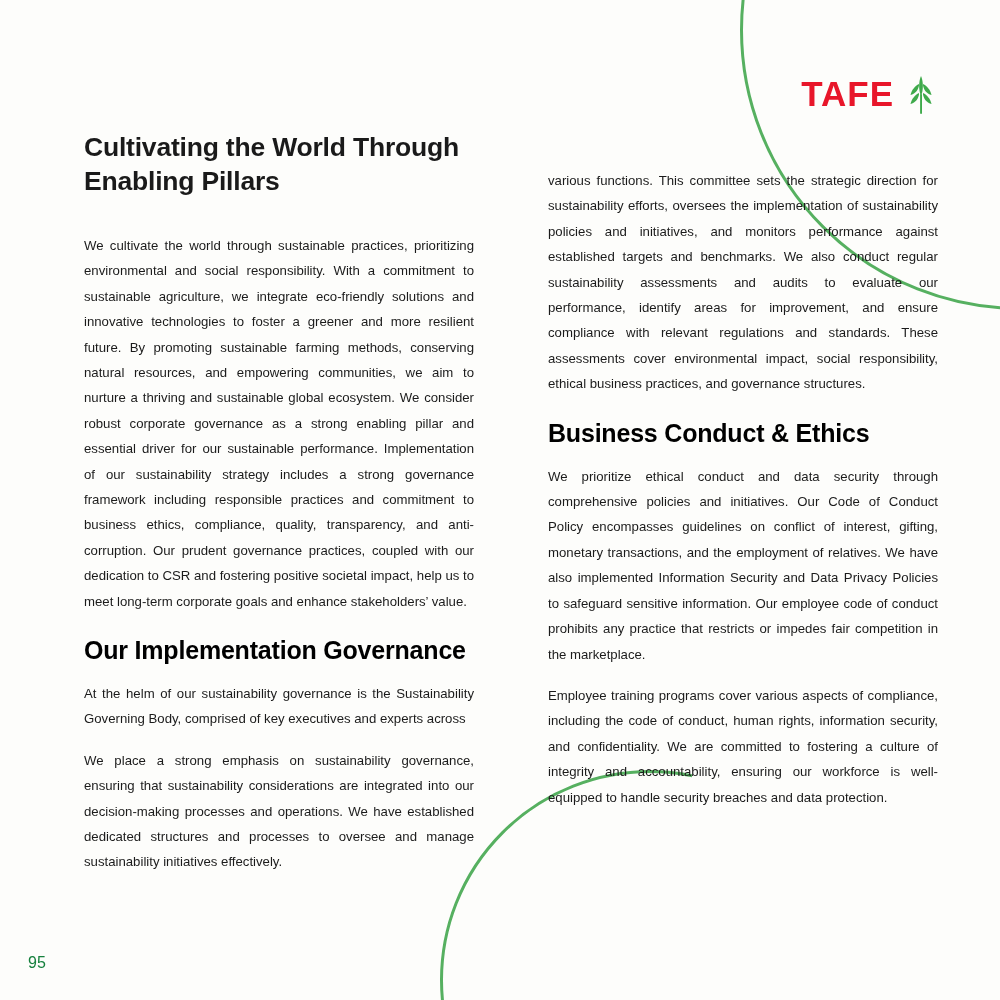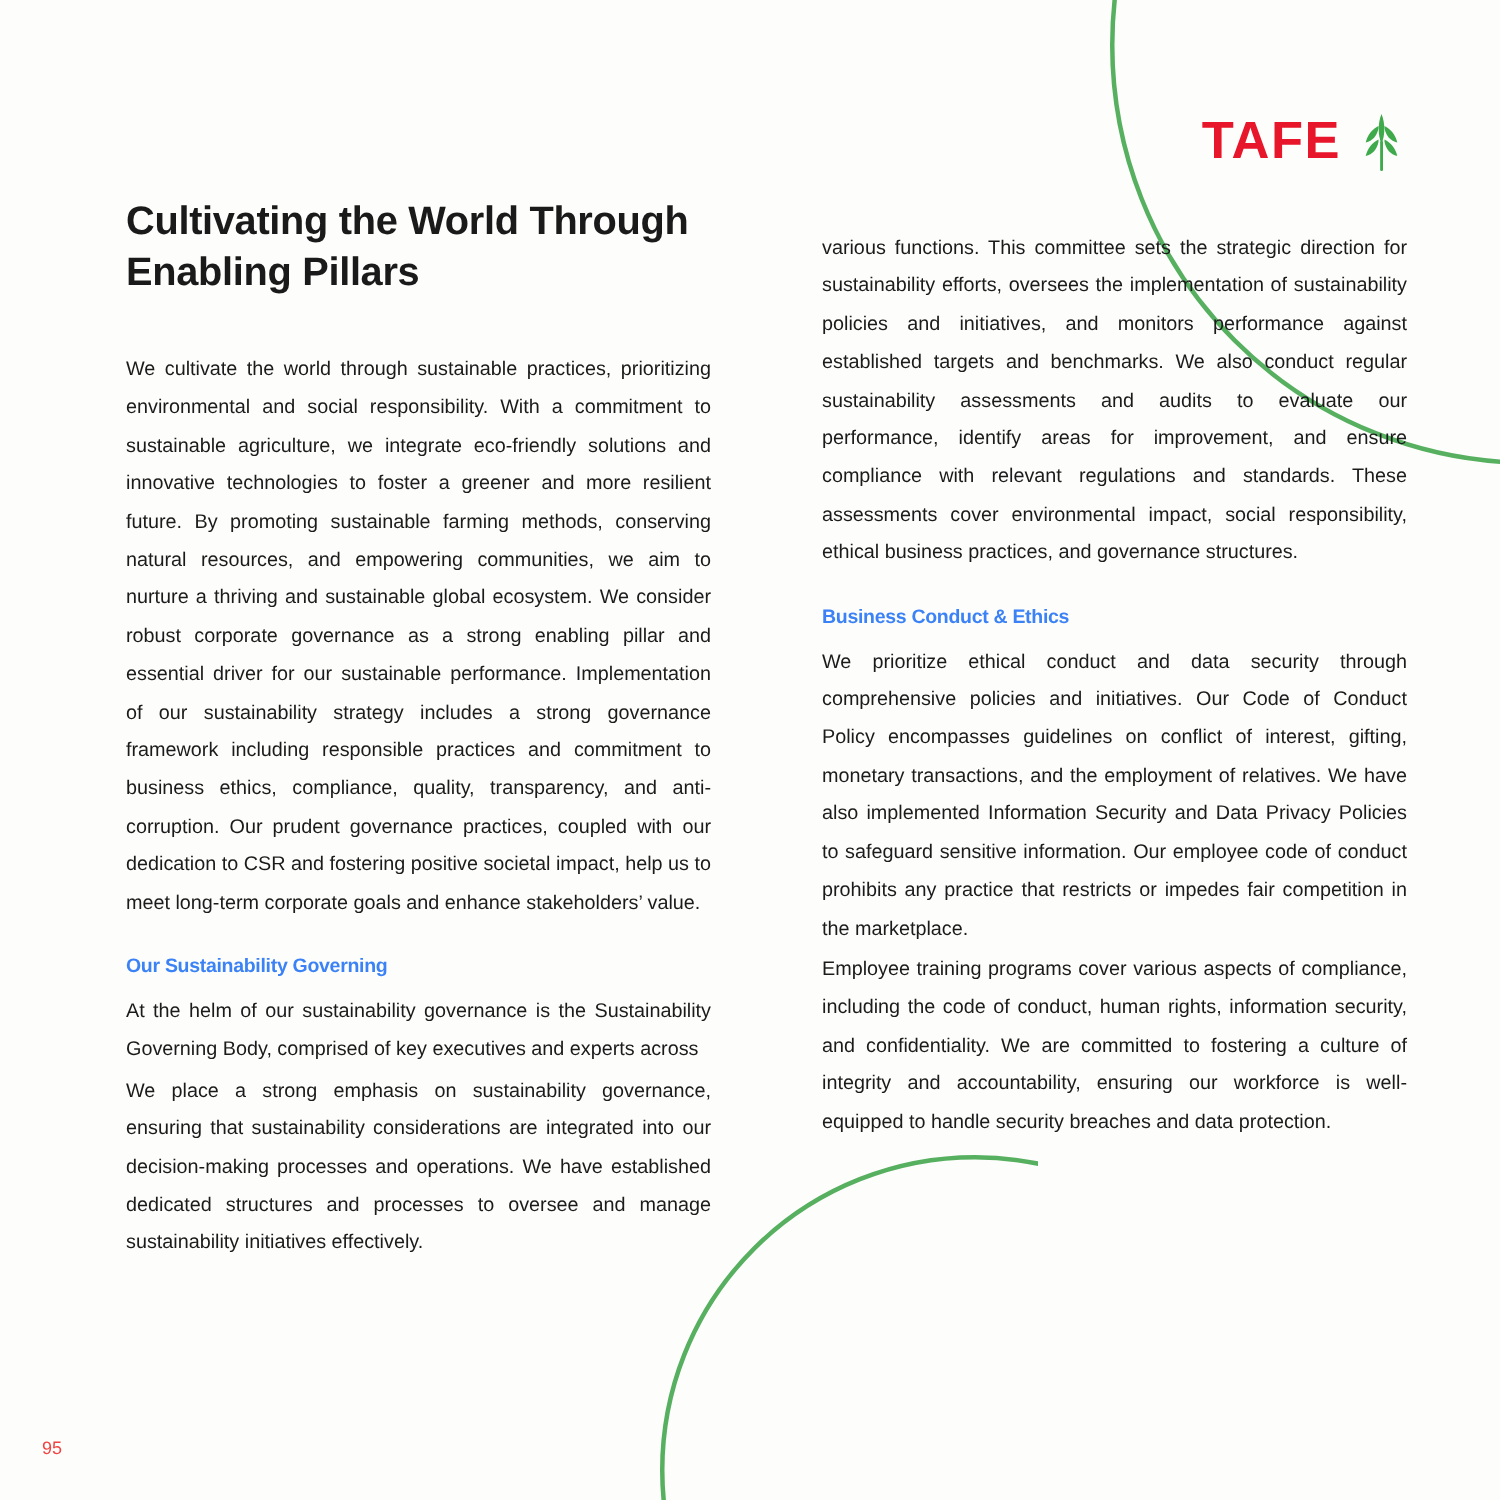--- a/index.html
+++ b/index.html
@@ -88,40 +88,40 @@
 
   h1.title {
     font-size: 26.5px;
     line-height: 1.3;
     font-weight: bold;
     color: #1a1a1a;
     margin: 0 0 34px 0;
     letter-spacing: -0.2px;
   }
   h2.sub {
-    font-size: 13px;
+    font-size: 25px;
     font-weight: bold;
-    color: #3b82f6;
+    color: #000000;
     margin: 22px 0 10px 0;
     letter-spacing: -0.2px;
   }
   p.body {
     font-size: 13.2px;
     line-height: 25.4px;
     color: #1b1b1b;
-    margin: 0 0 2px 0;
+    margin: 16px 0 2px 0;
     text-align: justify;
     text-justify: inter-word;
   }
   .page-number {
     position: absolute;
     left: 28px;
     bottom: 28px;
-    font-size: 12px;
-    color: #ef4444;
+    font-size: 16px;
+    color: #15803d;
   }
 </style>
 </head>
 <body>
 
 <div class="page">
 
   <div class="arc-left"></div>
   <div class="arc-topright"></div>
   <div class="arc-botright"></div>
@@ -136,21 +136,21 @@
         <path d="M15 21 C11 23, 7.5 27, 6.5 32 C11 31, 14 27.5, 15 22.5 Z"></path>
         <path d="M19 21 C23 23, 26.5 27, 27.5 32 C23 31, 20 27.5, 19 22.5 Z"></path>
         <rect x="16.1" y="22" width="1.9" height="20" rx="0.9"></rect>
       </g>
     </svg>
   </div>
 
   <div class="col col-left">
     <h1 class="title">Cultivating the World Through Enabling Pillars</h1>
     <p class="body">We cultivate the world through sustainable practices, prioritizing environmental and social responsibility. With a commitment to sustainable agriculture, we integrate eco-friendly solutions and innovative technologies to foster a greener and more resilient future. By promoting sustainable farming methods, conserving natural resources, and empowering communities, we aim to nurture a thriving and sustainable global ecosystem. We consider robust corporate governance as a strong enabling pillar and essential driver for our sustainable performance. Implementation of our sustainability strategy includes a strong governance framework including responsible practices and commitment to business ethics, compliance, quality, transparency, and anti-corruption. Our prudent governance practices, coupled with our dedication to CSR and fostering positive societal impact, help us to meet long-term corporate goals and enhance stakeholders’ value.</p>
-    <h2 class="sub">Our Sustainability Governing</h2>
+    <h2 class="sub">Our Implementation Governance</h2>
     <p class="body">At the helm of our sustainability governance is the Sustainability Governing Body, comprised of key executives and experts across</p>
     <p class="body">We place a strong emphasis on sustainability governance, ensuring that sustainability considerations are integrated into our decision-making processes and operations. We have established dedicated structures and processes to oversee and manage sustainability initiatives effectively.</p>
   </div>
 
   <div class="col col-right">
     <p class="body">various functions. This committee sets the strategic direction for sustainability efforts, oversees the implementation of sustainability policies and initiatives, and monitors performance against established targets and benchmarks. We also conduct regular sustainability assessments and audits to evaluate our performance, identify areas for improvement, and ensure compliance with relevant regulations and standards. These assessments cover environmental impact, social responsibility, ethical business practices, and governance structures.</p>
     <h2 class="sub">Business Conduct &amp; Ethics</h2>
     <p class="body">We prioritize ethical conduct and data security through comprehensive policies and initiatives. Our Code of Conduct Policy encompasses guidelines on conflict of interest, gifting, monetary transactions, and the employment of relatives. We have also implemented Information Security and Data Privacy Policies to safeguard sensitive information. Our employee code of conduct prohibits any practice that restricts or impedes fair competition in the marketplace.</p>
     <p class="body">Employee training programs cover various aspects of compliance, including the code of conduct, human rights, information security, and confidentiality. We are committed to fostering a culture of integrity and accountability, ensuring our workforce is well-equipped to handle security breaches and data protection.</p>
   </div>

